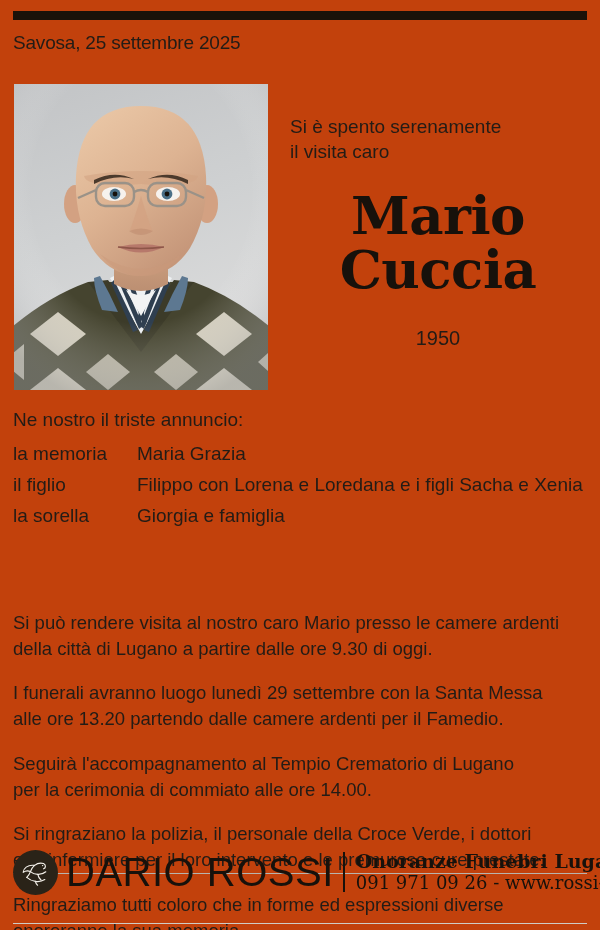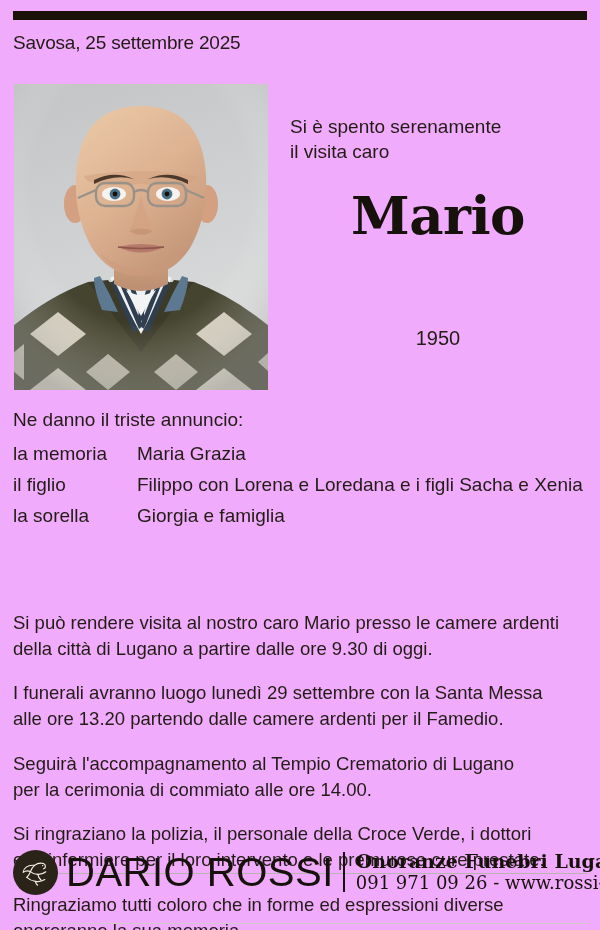--- a/index.html
+++ b/index.html
@@ -8,21 +8,21 @@
     background: #ffffff;
   }
   body {
     font-family: "Liberation Sans", sans-serif;
     color: #1a1613;
   }
   #notice {
     position: relative;
     width: 600px;
     height: 930px;
-    background: #f0abfc;
+    background: #c2410c;
     overflow: hidden;
   }
 
   
   .top-bar {
     position: absolute;
     left: 13px;
     top: 11px;
     width: 574px;
     height: 9px;
@@ -306,23 +306,24 @@
         <rect x="0" y="0" width="254" height="306" fill="url(#vign)"></rect>
       </g>
     </svg>
   </div>
 
   <div class="lede">
     <div>Si è spento serenamente</div>
     <div>il visita caro</div>
   </div>
   <div class="given-name">Mario</div>
+  <div class="family-name">Cuccia</div>
   <div class="birth-year">1950</div>
 
-  <div class="announce-intro">Ne danno il triste annuncio:</div>
+  <div class="announce-intro">Ne nostro il triste annuncio:</div>
 
   <div class="relatives">
     <div class="rel-row">
       <span class="rel-label">la memoria</span>
       <span class="rel-value">Maria Grazia</span>
     </div>
     <div class="rel-row">
       <span class="rel-label">il figlio</span>
       <span class="rel-value">Filippo con Lorena e Loredana e i figli Sacha e Xenia</span>
     </div>

